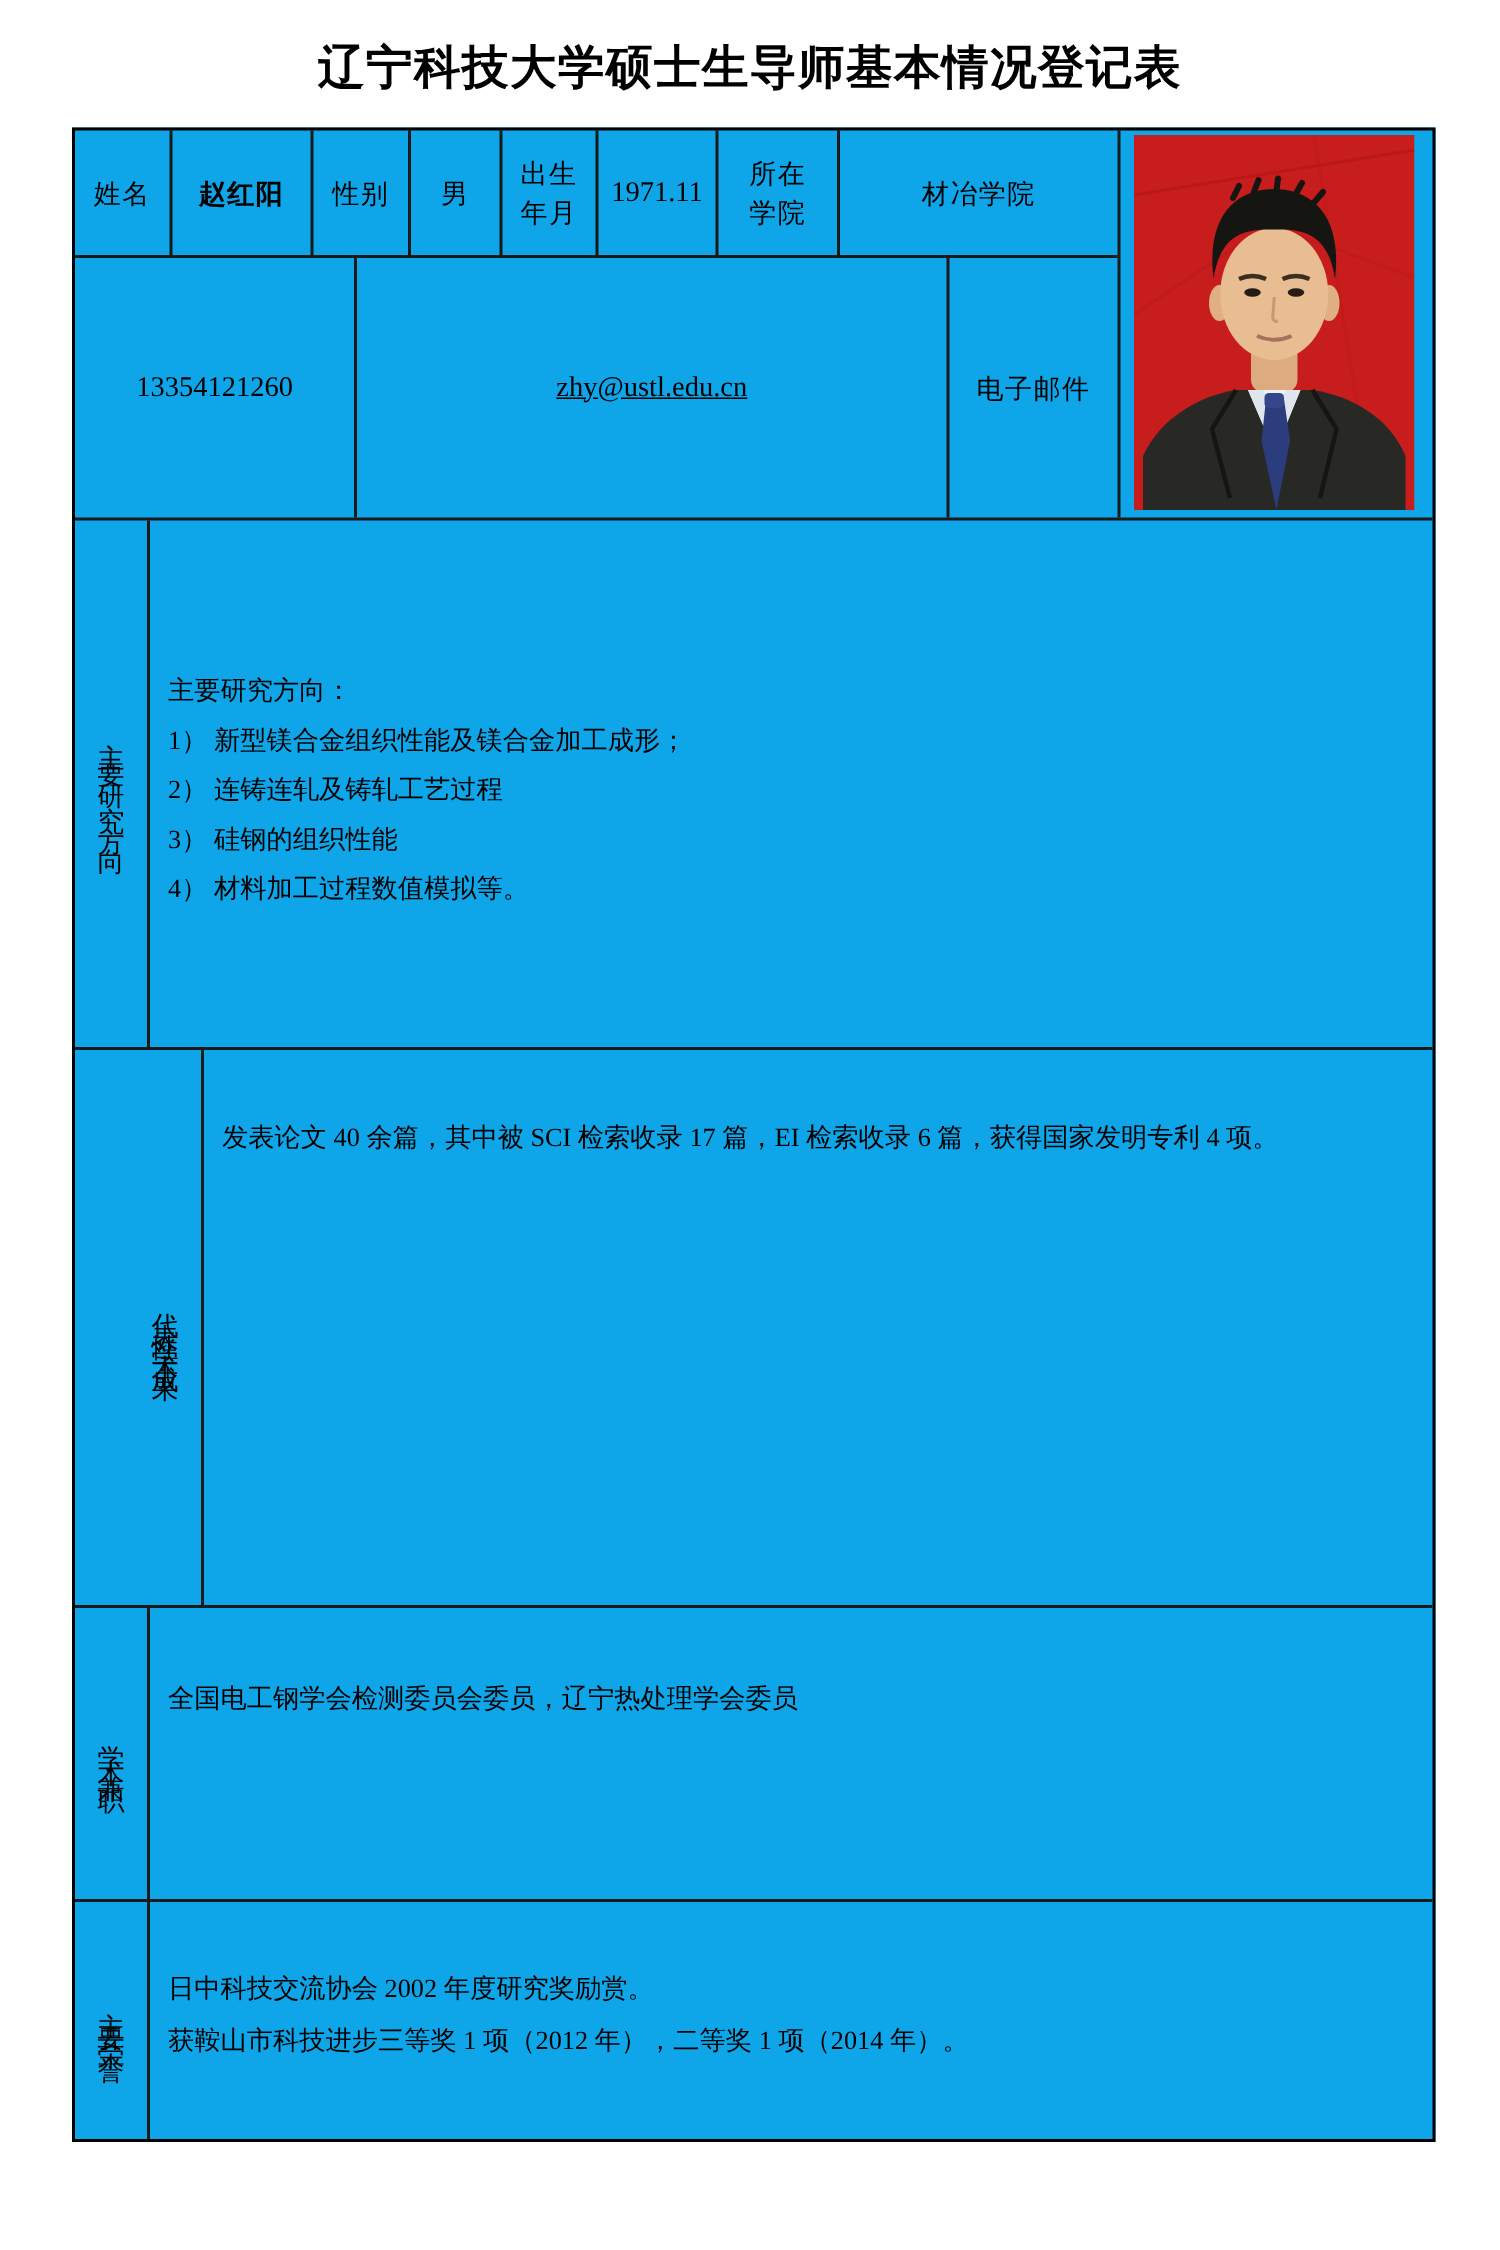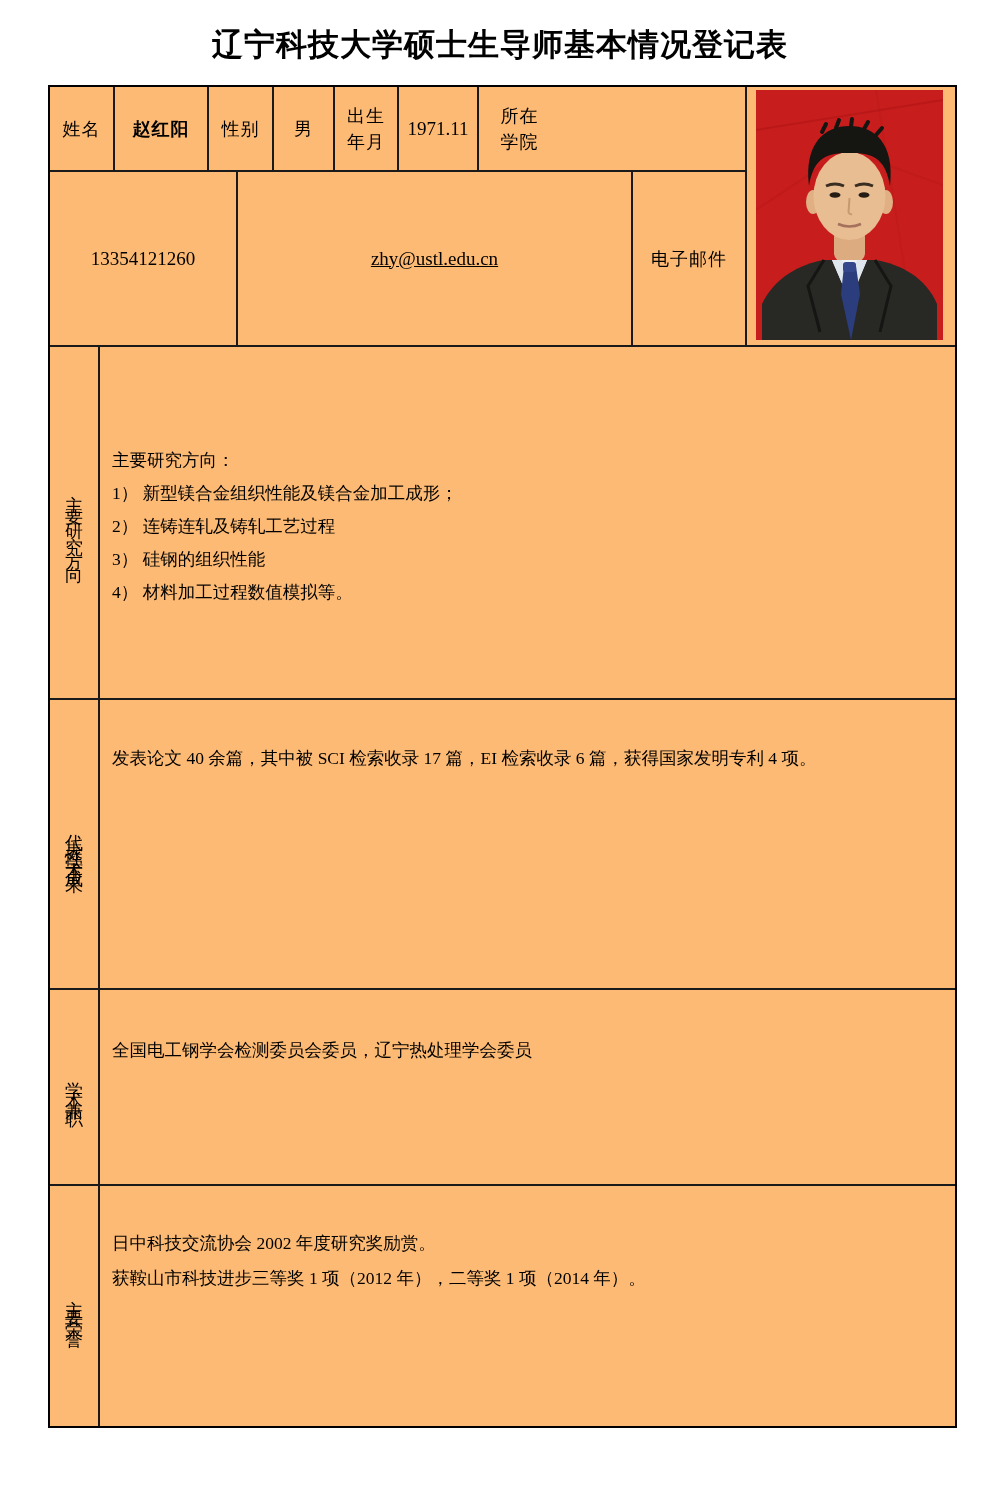--- a/index.html
+++ b/index.html
@@ -22,21 +22,21 @@
   }
 
   
   .form-table {
     position: absolute;
     left: 48px; top: 85px;
     width: 909px; height: 1343px;
     border: 2px solid #000;
     display: flex;
     flex-direction: column;
-    background: #fdba74;
+    background: #0ea5e9;
   }
 
   
   .top-block { display: flex; height: 260px; border-bottom: 2px solid #1a1a1a; }
   .top-left { width: 697px; display: flex; flex-direction: column; }
   .info-row { display: flex; border-bottom: 2px solid #1a1a1a; }
   .info-row:last-child { border-bottom: none; }
   .row-1 { height: 85px; }
   .row-2 { height: 88px; }
   .row-3 { flex: 1; }
@@ -76,21 +76,21 @@
     align-items: center;
     justify-content: center;
     padding: 4px 12px 6px 9px;
   }
   .photo-frame { width: 187px; height: 250px; display: block; }
 
   
   .section { display: flex; border-bottom: 2px solid #1a1a1a; }
   .section:last-child { border-bottom: none; }
   .sec-4 { height: 353px; }
-  .sec-5 { height: 290px; }
+  .sec-5 { height: 372px; padding-left: 36px; }
   .sec-6 { height: 196px; }
   .sec-7 { flex: 1; }
 
   .sec-label {
     width: 50px;
     border-right: 2px solid #1a1a1a;
     display: flex;
     align-items: center;
     justify-content: center;
     font-size: 18px;
@@ -128,20 +128,21 @@
         <div class="cell w-name-v">赵红阳</div>
         <div class="cell w-sex-l">性别</div>
         <div class="cell w-sex-v">男</div>
         <div class="cell w-birth-l wrap2">
             <span>出生年月</span>
           </div>
         <div class="cell w-birth-v num">1971.11</div>
         <div class="cell w-col-l wrap2">
             <span>所在学院</span>
           </div>
+        <div class="cell w-col-v">材冶学院</div>
       </div>
 
 
       <div class="info-row row-3">
         <div class="cell w-phone-v num">13354121260</div>
         <div class="cell w-email-v">
           <span class="email-link">zhy@ustl.edu.cn</span>
         </div>
         <div class="cell w-email-l">电子邮件</div>
       </div>

